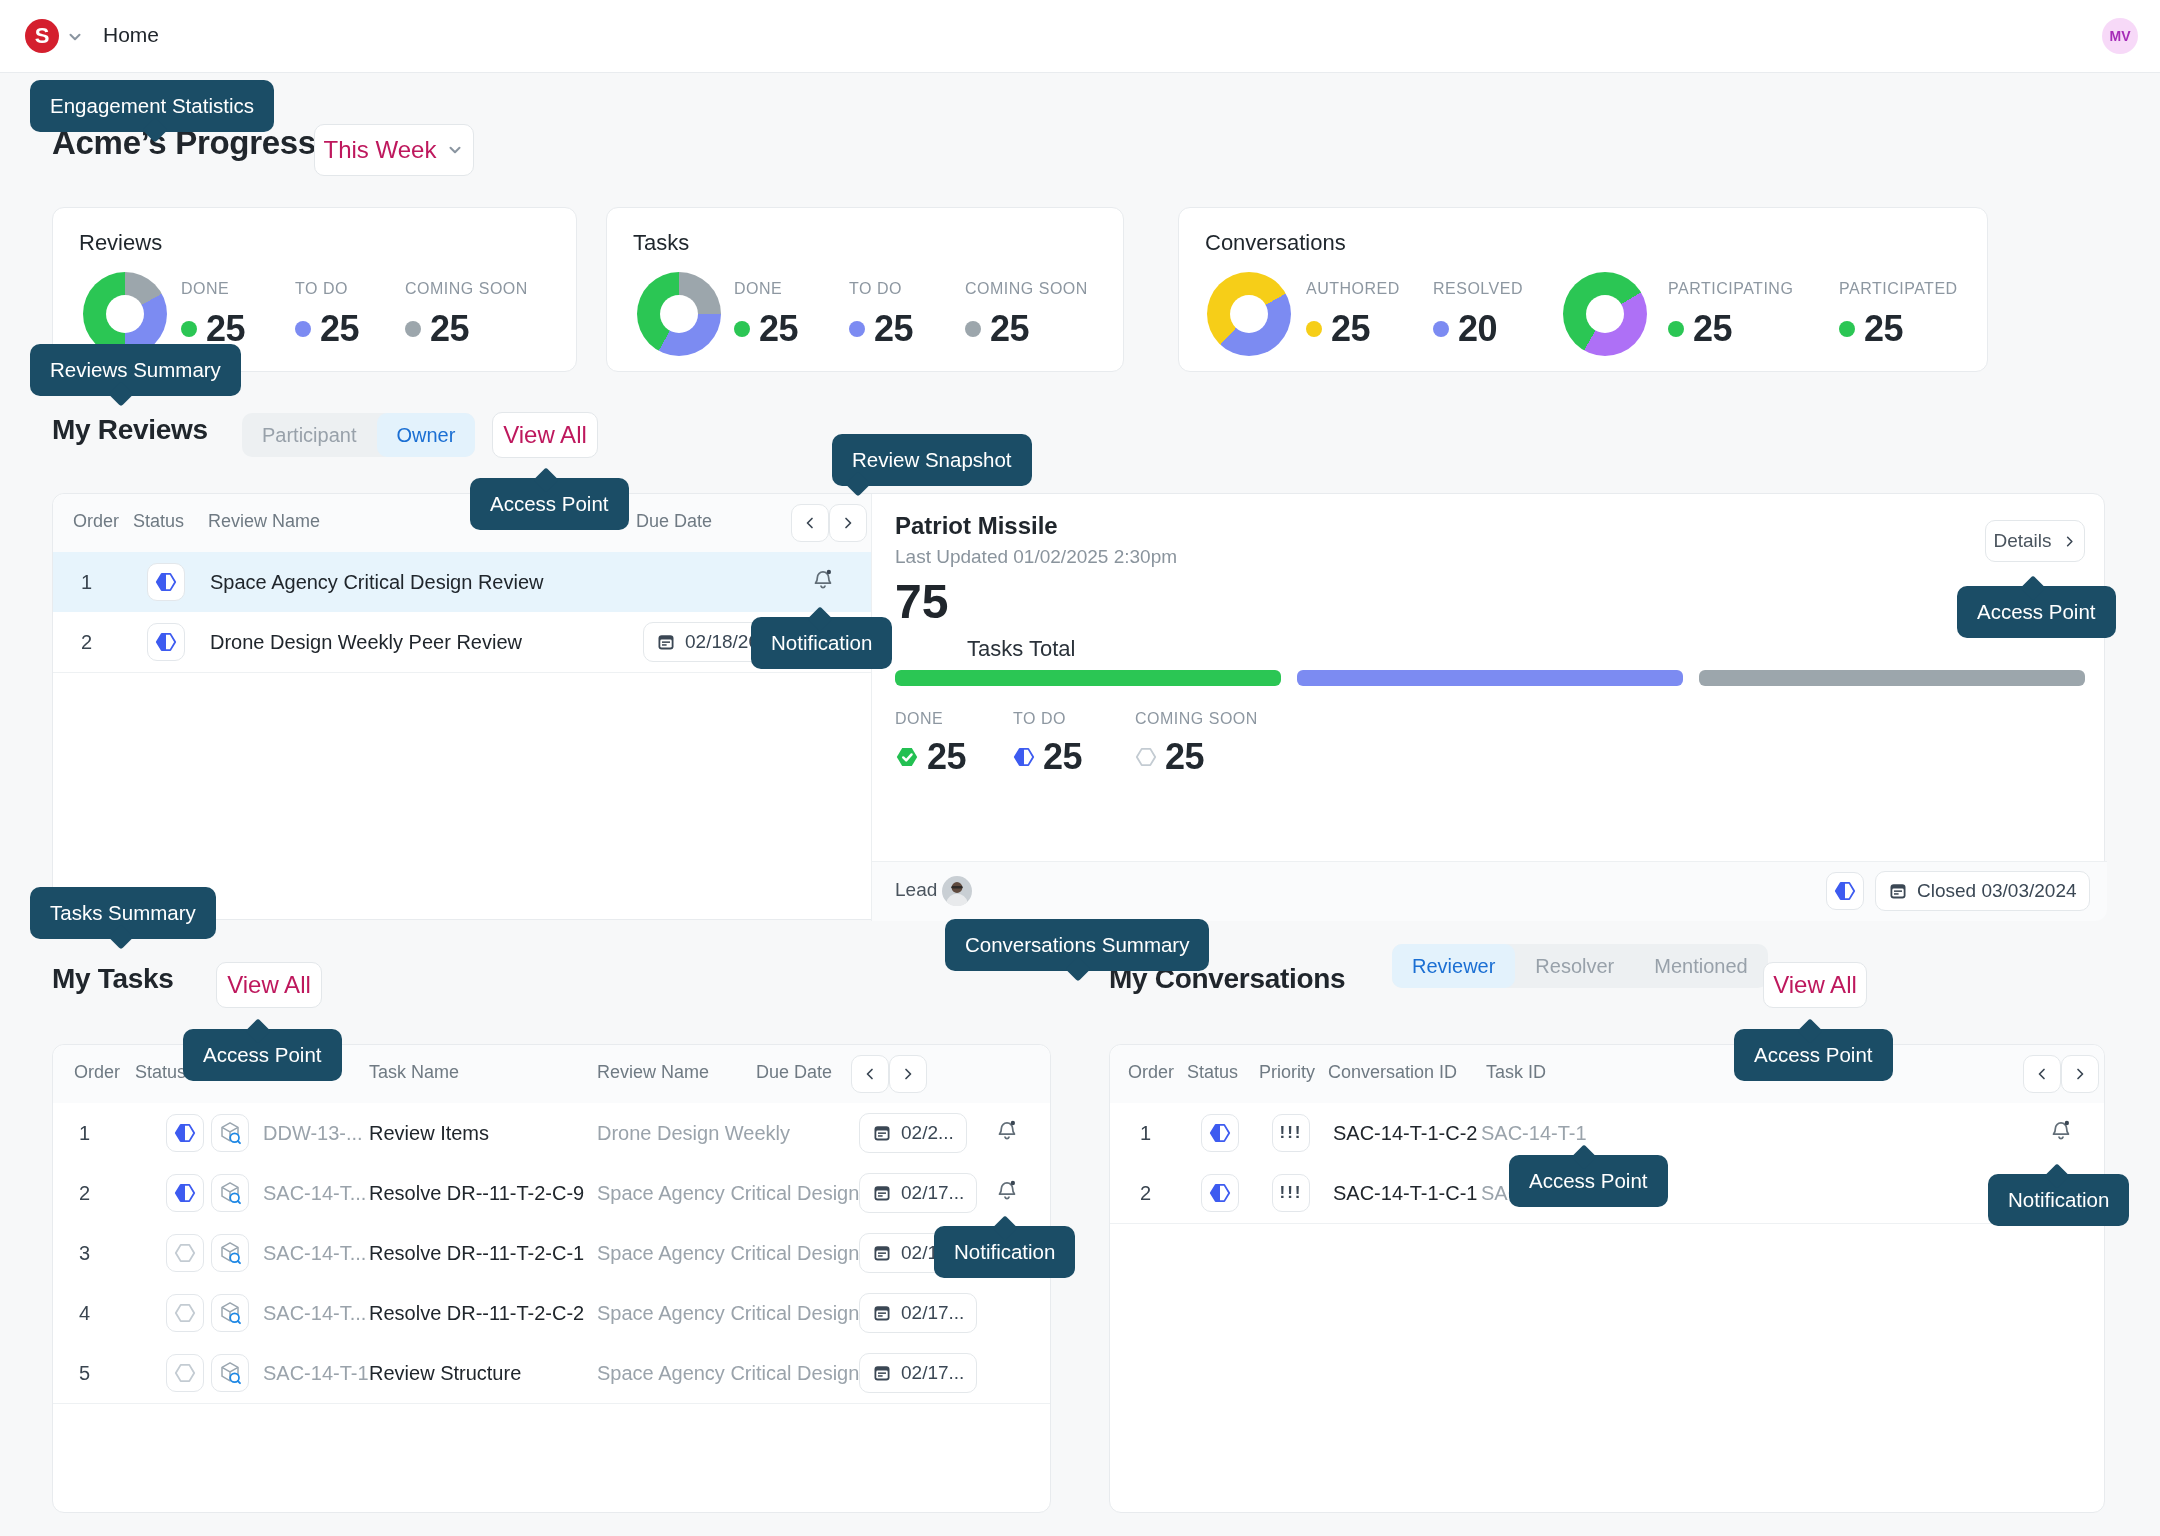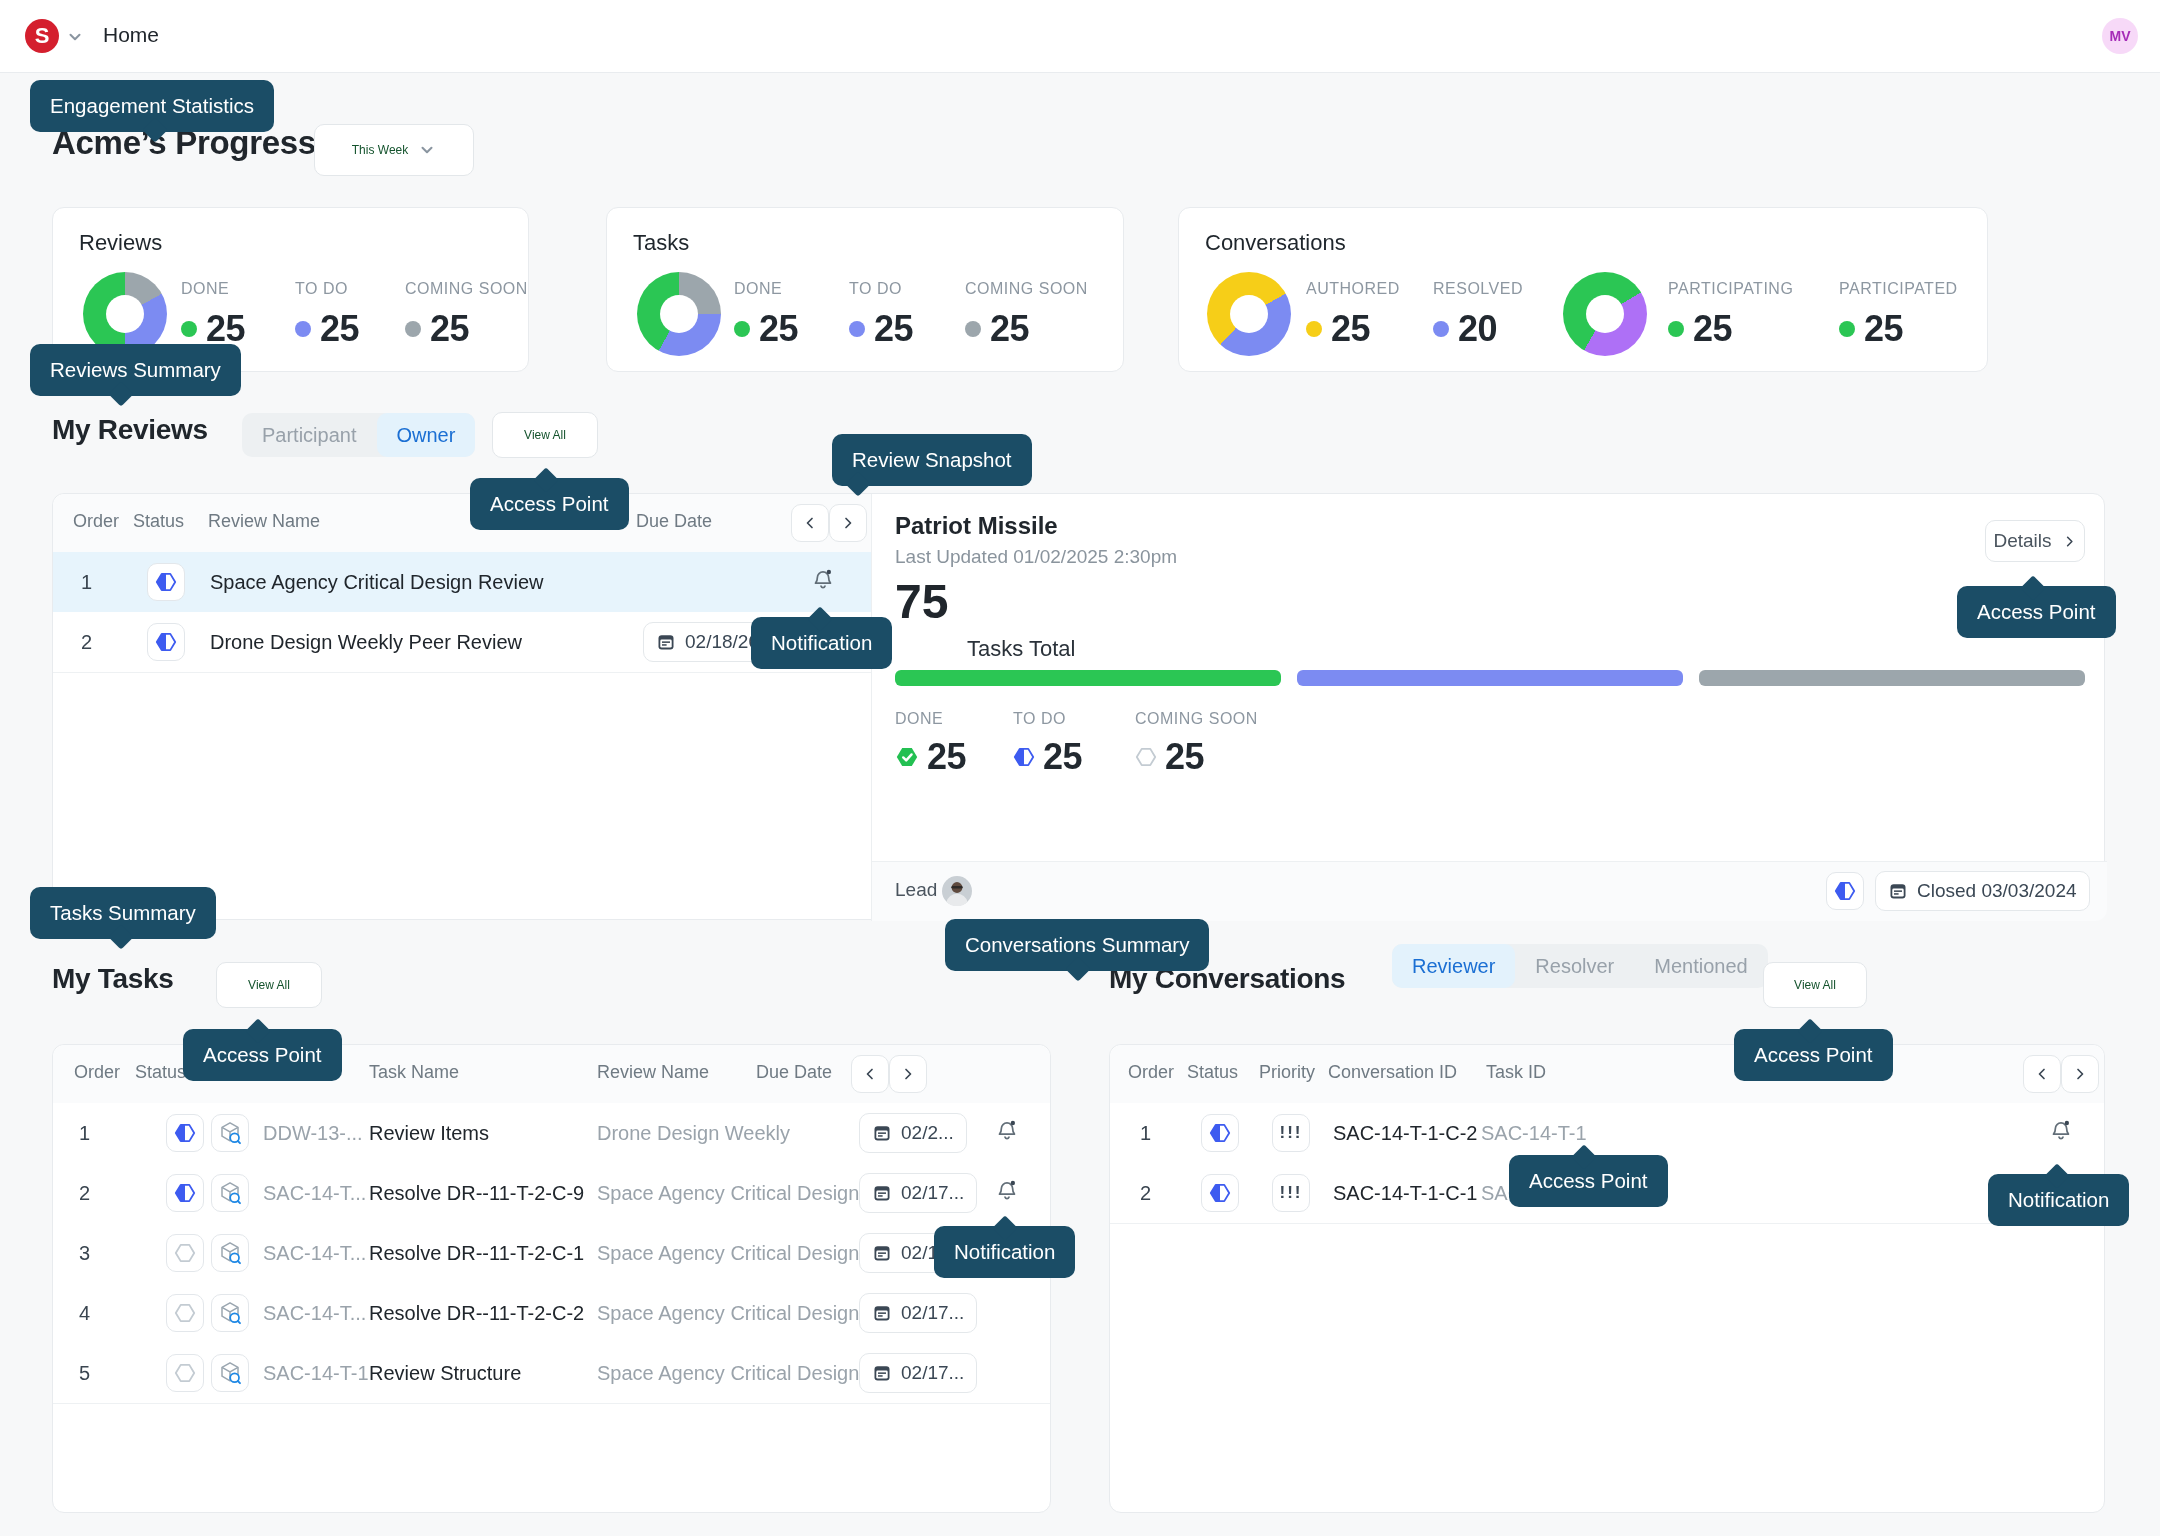--- a/index.html
+++ b/index.html
@@ -7,21 +7,21 @@
   .abs{position:absolute;}
   
   .topbar{position:absolute;left:0;top:0;width:2160px;height:72px;background:#fff;border-bottom:1px solid #E9ECEF;z-index:5;}
   .logo{position:absolute;left:25px;top:19px;width:34px;height:34px;border-radius:50%;background:#D41F2E;color:#fff;font-weight:800;font-size:22px;display:flex;align-items:center;justify-content:center;}
   .ws-chev{position:absolute;left:66px;top:28px;}
   .home{position:absolute;left:103px;top:23px;font-size:21px;font-weight:500;color:#20262C;}
   .avatar{position:absolute;left:2102px;top:18px;width:36px;height:36px;border-radius:50%;background:#F7D9F8;color:#A62CB8;font-weight:700;font-size:14px;display:flex;align-items:center;justify-content:center;}
   
   .page-title{position:absolute;left:52px;top:124px;font-size:33px;font-weight:700;letter-spacing:-.3px;}
   .sec-title{font-size:28px;font-weight:700;letter-spacing:-.3px;}
-  .btn{background:#fff;border:1px solid #E3E7EA;border-radius:10px;display:flex;align-items:center;justify-content:center;font-size:12px;color:#14532d;gap:10px;box-sizing:border-box;}
+  .btn{background:#fff;border:1px solid #E3E7EA;border-radius:10px;display:flex;align-items:center;justify-content:center;font-size:24px;color:#be185d;gap:10px;box-sizing:border-box;}
   .tabgroup{background:#EDF0F2;border-radius:10px;display:flex;align-items:stretch;height:44px;}
   .tab{display:flex;align-items:center;padding:0 20px;font-size:20px;color:#98A1AA;border-radius:10px;}
   .tab.active{background:#E3F2FC;color:#1B6FD3;font-weight:500;}
   
   .card{position:absolute;background:#fff;border:1px solid #E8EBEE;border-radius:12px;box-sizing:border-box;}
   .card-title{position:absolute;left:26px;top:22px;font-size:22px;font-weight:500;color:#1F262C;}
   .donut{position:absolute;width:84px;height:84px;border-radius:50%;}
   .donut::after{content:"";position:absolute;inset:27%;background:#fff;border-radius:50%;}
   .lg-label{font-size:16px;color:#8D97A1;font-weight:500;letter-spacing:.5px;white-space:nowrap;}
   .lg-row{display:flex;align-items:center;gap:9px;margin-top:10px;}
@@ -111,21 +111,21 @@
 </div>
 
 <div class="page-title">Acme’s Progress</div>
 <div class="btn abs" style="left:314px;top:124px;width:160px;height:52px;">
   <span>This Week</span>
   <svg width="18" height="18">
       <use href="#sym-chevdown"></use>
     </svg>
 </div>
 
-<div class="card" style="left:52px;top:207px;width:477px;height:165px;">
+<div class="card" style="left:52px;top:207px;width:525px;height:165px;">
   <div class="card-title">Reviews</div>
   <div class="donut" style="left: 30px; top: 64px; background: conic-gradient(rgb(156, 166, 172) 0%, rgb(156, 166, 172) 17%, rgb(124, 139, 242) 17%, rgb(124, 139, 242) 50%, rgb(43, 198, 84) 50%, rgb(43, 198, 84) 100%);"></div>
   <div class="abs" style="left:128px;top:72px;">
     <div class="lg-label">DONE</div>
     <div class="lg-row">
         <span class="dot" style="background: rgb(43, 198, 84);"></span>
         <span class="lg-val">25</span>
       </div>
   </div>
   <div class="abs" style="left:242px;top:72px;">

